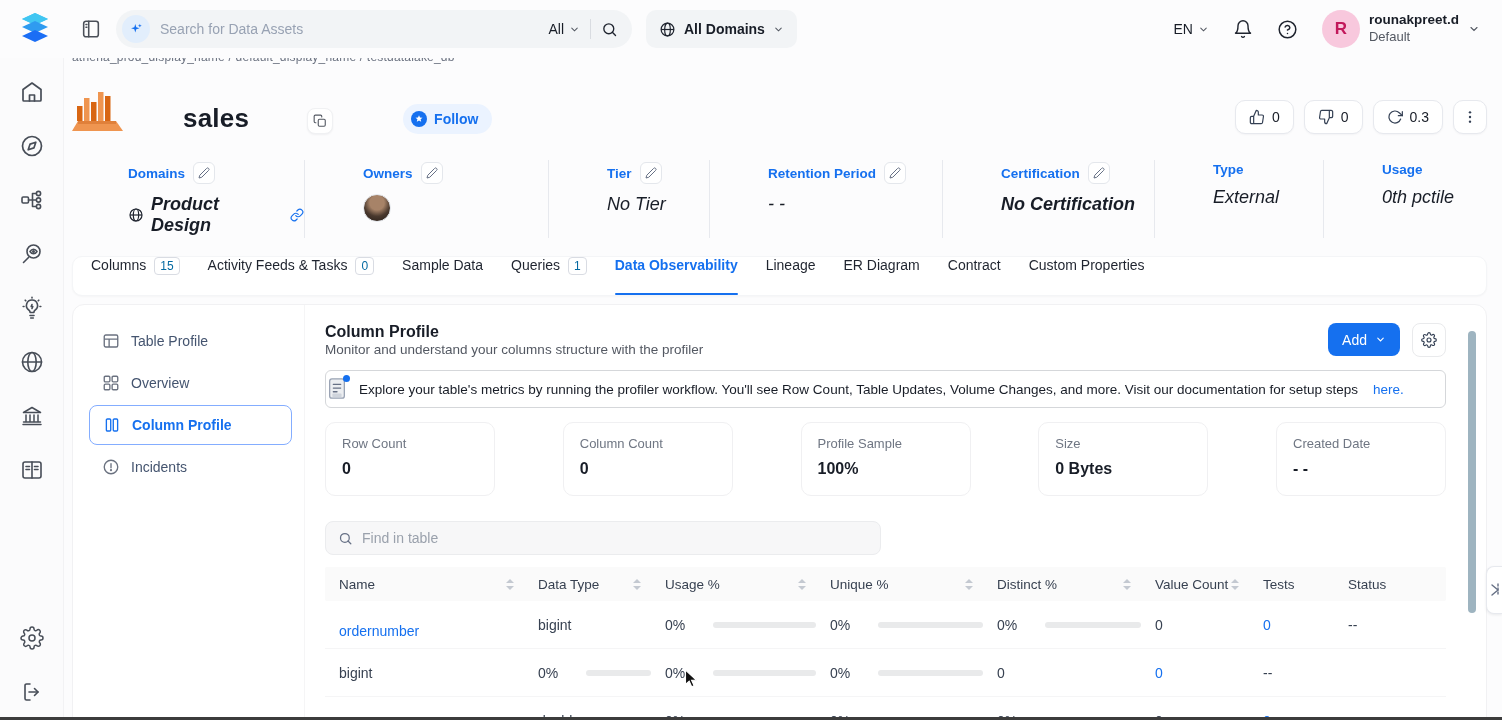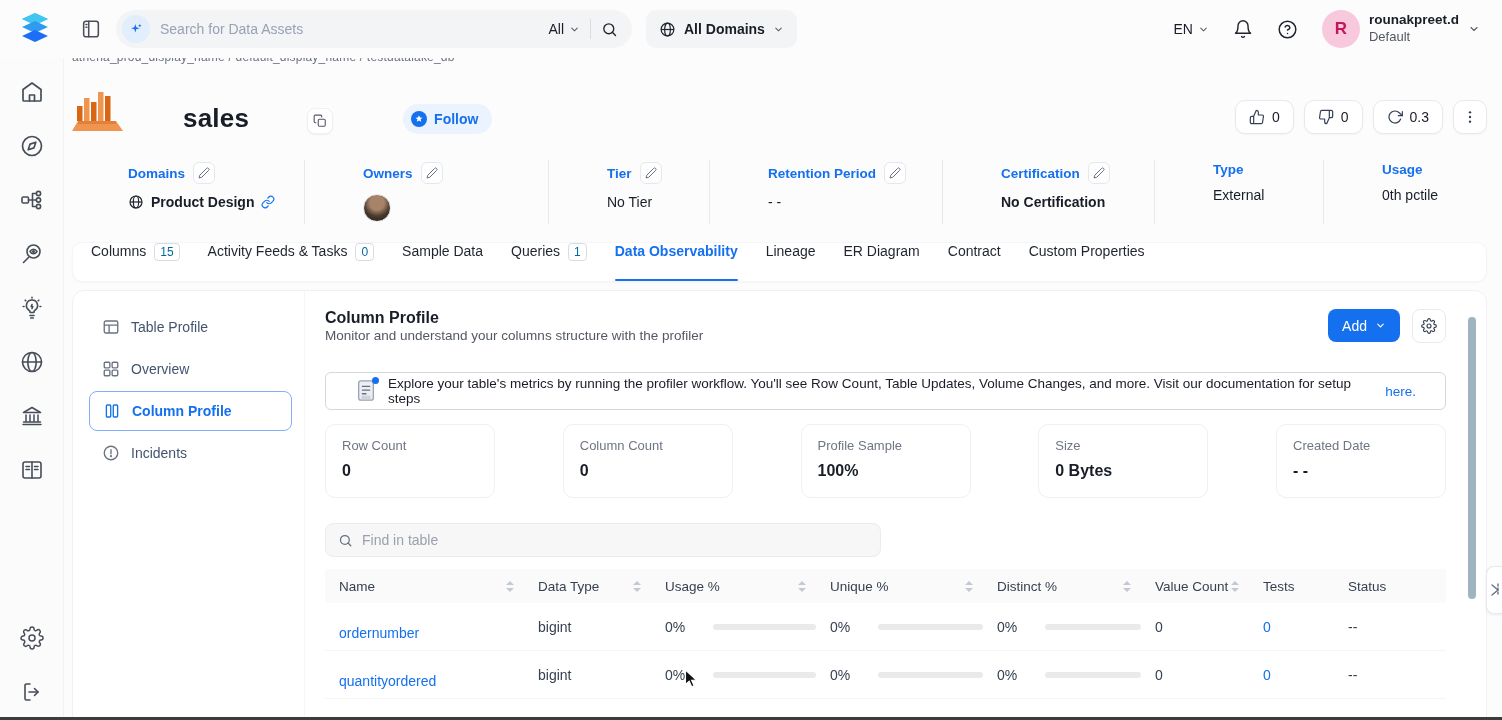--- a/index.html
+++ b/index.html
@@ -90,21 +90,21 @@
   .meta-bar { margin:26px 0 0 8px; width:1415px; display:flex; }
   .meta-sec { border-right:1px solid #e7e9ee; padding:2px 0 2px 58px; }
   .meta-sec:first-child { padding-left:56px; }
   .meta-sec:last-child { border-right:none; }
   .meta-head { display:flex; align-items:center; gap:8px; }
   .meta-label { color:#1570ef; font-size:13.5px; font-weight:600; }
   .edit-box {
     width:22px; height:22px; border:1px solid #e4e7ec; background:#fff; border-radius:6px;
     display:flex; align-items:center; justify-content:center; color:#667085; cursor:pointer;
   }
-  .meta-value { margin-top:10px; display:flex; align-items:center; gap:7px; font-size:14px; font-weight:600; color:#181d27; }
+  .meta-value { margin-top:10px; display:flex; align-items:center; gap:7px; font-size:18px; font-weight:600; color:#181d27;font-style:italic; }
   .meta-value.plain { font-weight:500; }
   .owner-avatar {
     width:28px; height:28px; border-radius:50%;
     background:radial-gradient(circle at 50% 30%, #a78368 0 32%, #4a392e 60%, #241c17 100%);
     border:1px solid #e4e7ec;
   }
 
   
   .tabs-strip {
     margin:18px 0 0 8px; width:1415px; height:40px; background:#fff; border-radius:10px;
@@ -144,22 +144,22 @@
     height:33px; background:#1570ef; color:#fff; border-radius:8px; border:none;
     font-size:14px; font-weight:500; display:flex; align-items:center; gap:8px; padding:0 14px;
     cursor:pointer; font-family:"Liberation Sans", sans-serif;
   }
   .gear-btn {
     width:34px; height:34px; background:#fff; border:1px solid #e9eaec; border-radius:8px;
     display:flex; align-items:center; justify-content:center; color:#344054; cursor:pointer;
   }
 
   .banner {
-    margin-top:29px; height:38px; border:1px solid #d5d7da; border-radius:6px;
-    display:flex; align-items:center; gap:11px; padding:0 29px; font-size:13.5px; color:#181d27;
+    margin-top:13px; height:38px; border:1px solid #d5d7da; border-radius:6px;
+    display:flex; align-items:center; gap:11px; padding:0 0; font-size:13.5px; color:#181d27;
   }
   .banner-icon { position:relative; }
   .banner-icon .dot { position:absolute; right:-2px; top:-2px; width:7px; height:7px; border-radius:50%; background:#1570ef; }
   .banner a { color:#1570ef; text-decoration:none; margin-left:4px; }
 
   .stats { margin-top:14px; display:flex; justify-content:space-between; }
   .stat-card { width:170px; height:74px; border:1px solid #f0f0f2; border-radius:10px; padding:13px 16px; }
   .stat-label { font-size:13px; color:#6f7683; }
   .stat-value { margin-top:9px; font-size:16px; font-weight:600; }
 
@@ -759,21 +759,20 @@
           <div class="cell">
               <span>0%</span>
               <span class="pct-bar"></span>
             </div>
           <div class="cell">0</div>
           <div class="cell tests-link">0</div>
           <div class="cell">--</div>
         </div>
 
         <div class="t-row">
-          <div class="cell name">quantityordered</div>
           <div class="cell">bigint</div>
           <div class="cell">
               <span>0%</span>
               <span class="pct-bar"></span>
             </div>
           <div class="cell">
               <span>0%</span>
               <span class="pct-bar"></span>
             </div>
           <div class="cell">

